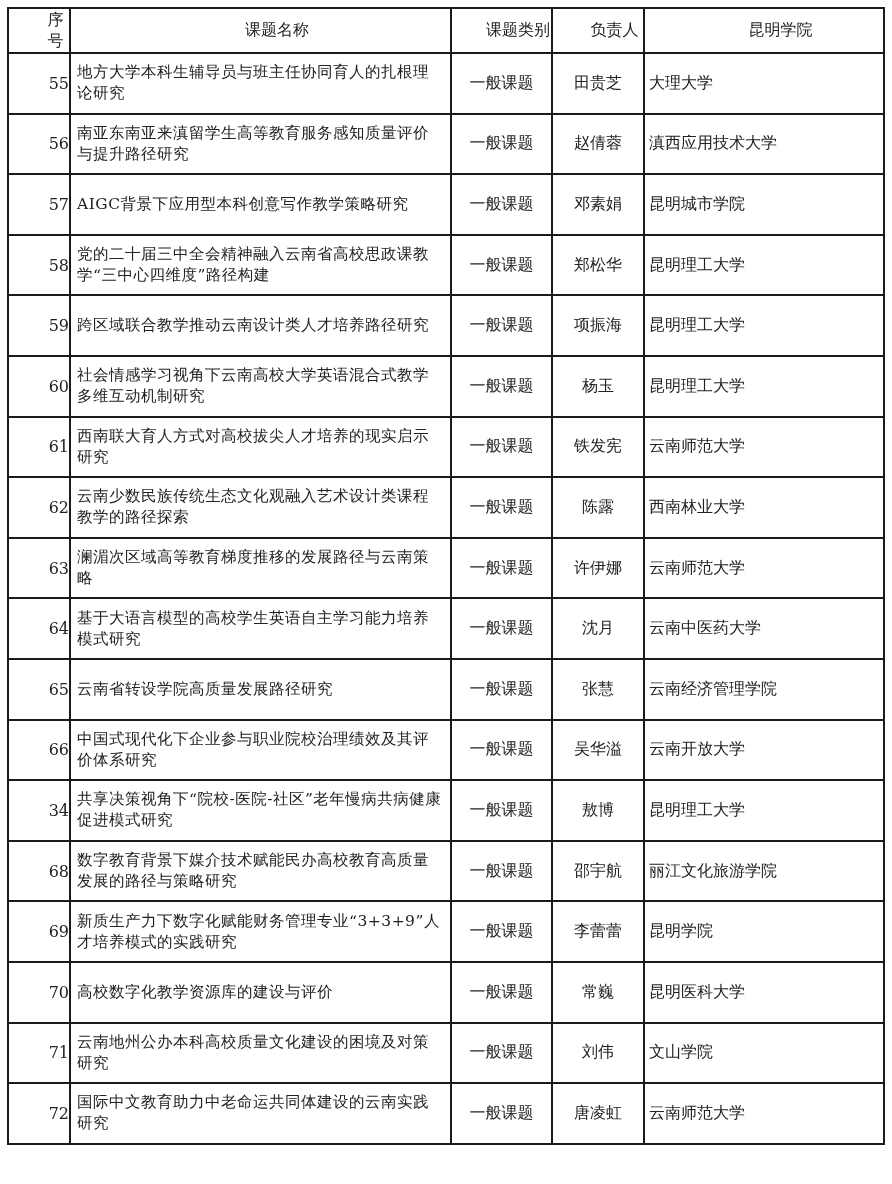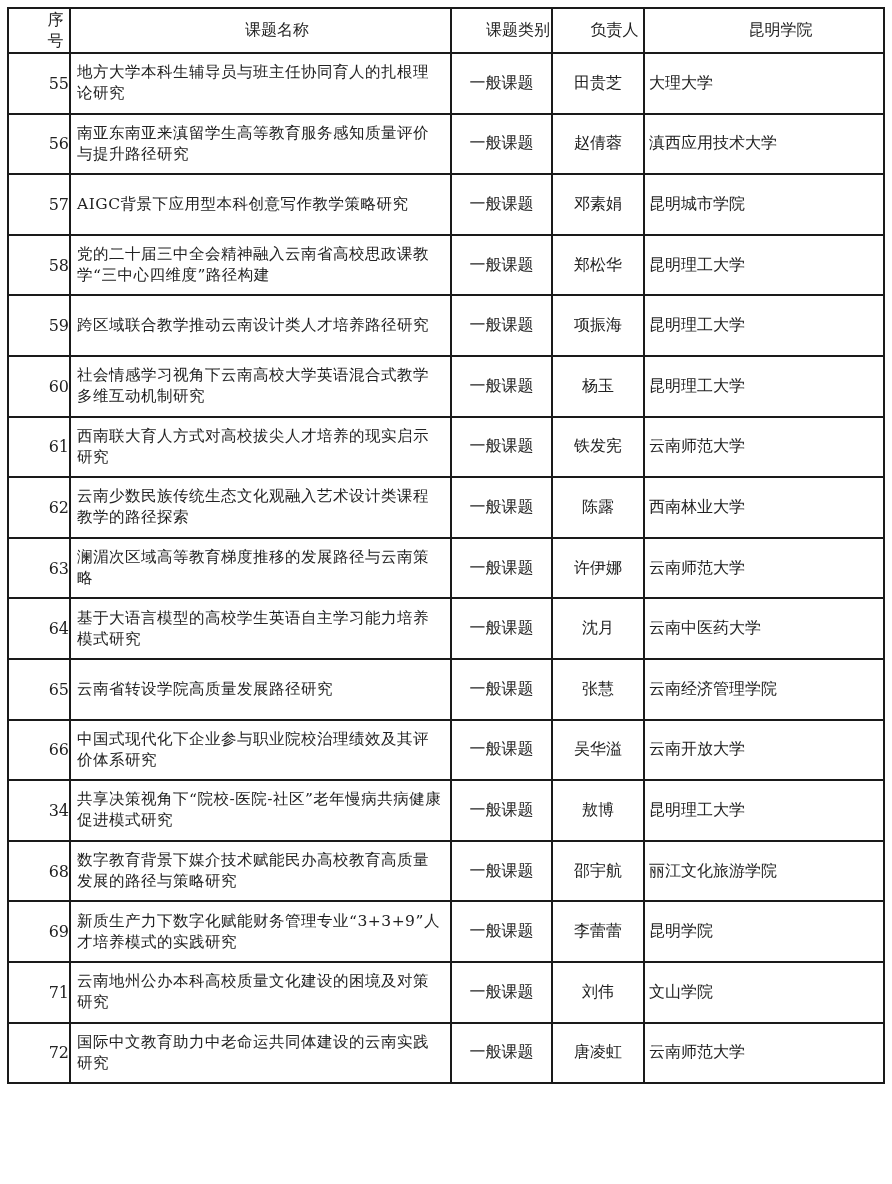--- a/index.html
+++ b/index.html
@@ -187,20 +187,27 @@
     <td class="col-unit">丽江文化旅游学院</td>
   </tr>
         <tr class="data-row">
     <td class="col-no">69</td>
     <td class="col-title">新质生产力下数字化赋能财务管理专业“3+3+9”人才培养模式的实践研究</td>
     <td class="col-type">一般课题</td>
     <td class="col-person">李蕾蕾</td>
     <td class="col-unit">昆明学院</td>
   </tr>
         <tr class="data-row">
+    <td class="col-no">70</td>
+    <td class="col-title">高校数字化教学资源库的建设与评价</td>
+    <td class="col-type">一般课题</td>
+    <td class="col-person">常巍</td>
+    <td class="col-unit">昆明医科大学</td>
+  </tr>
+        <tr class="data-row">
     <td class="col-no">71</td>
     <td class="col-title">云南地州公办本科高校质量文化建设的困境及对策研究</td>
     <td class="col-type">一般课题</td>
     <td class="col-person">刘伟</td>
     <td class="col-unit">文山学院</td>
   </tr>
         <tr class="data-row">
     <td class="col-no">72</td>
     <td class="col-title">国际中文教育助力中老命运共同体建设的云南实践研究</td>
     <td class="col-type">一般课题</td>

